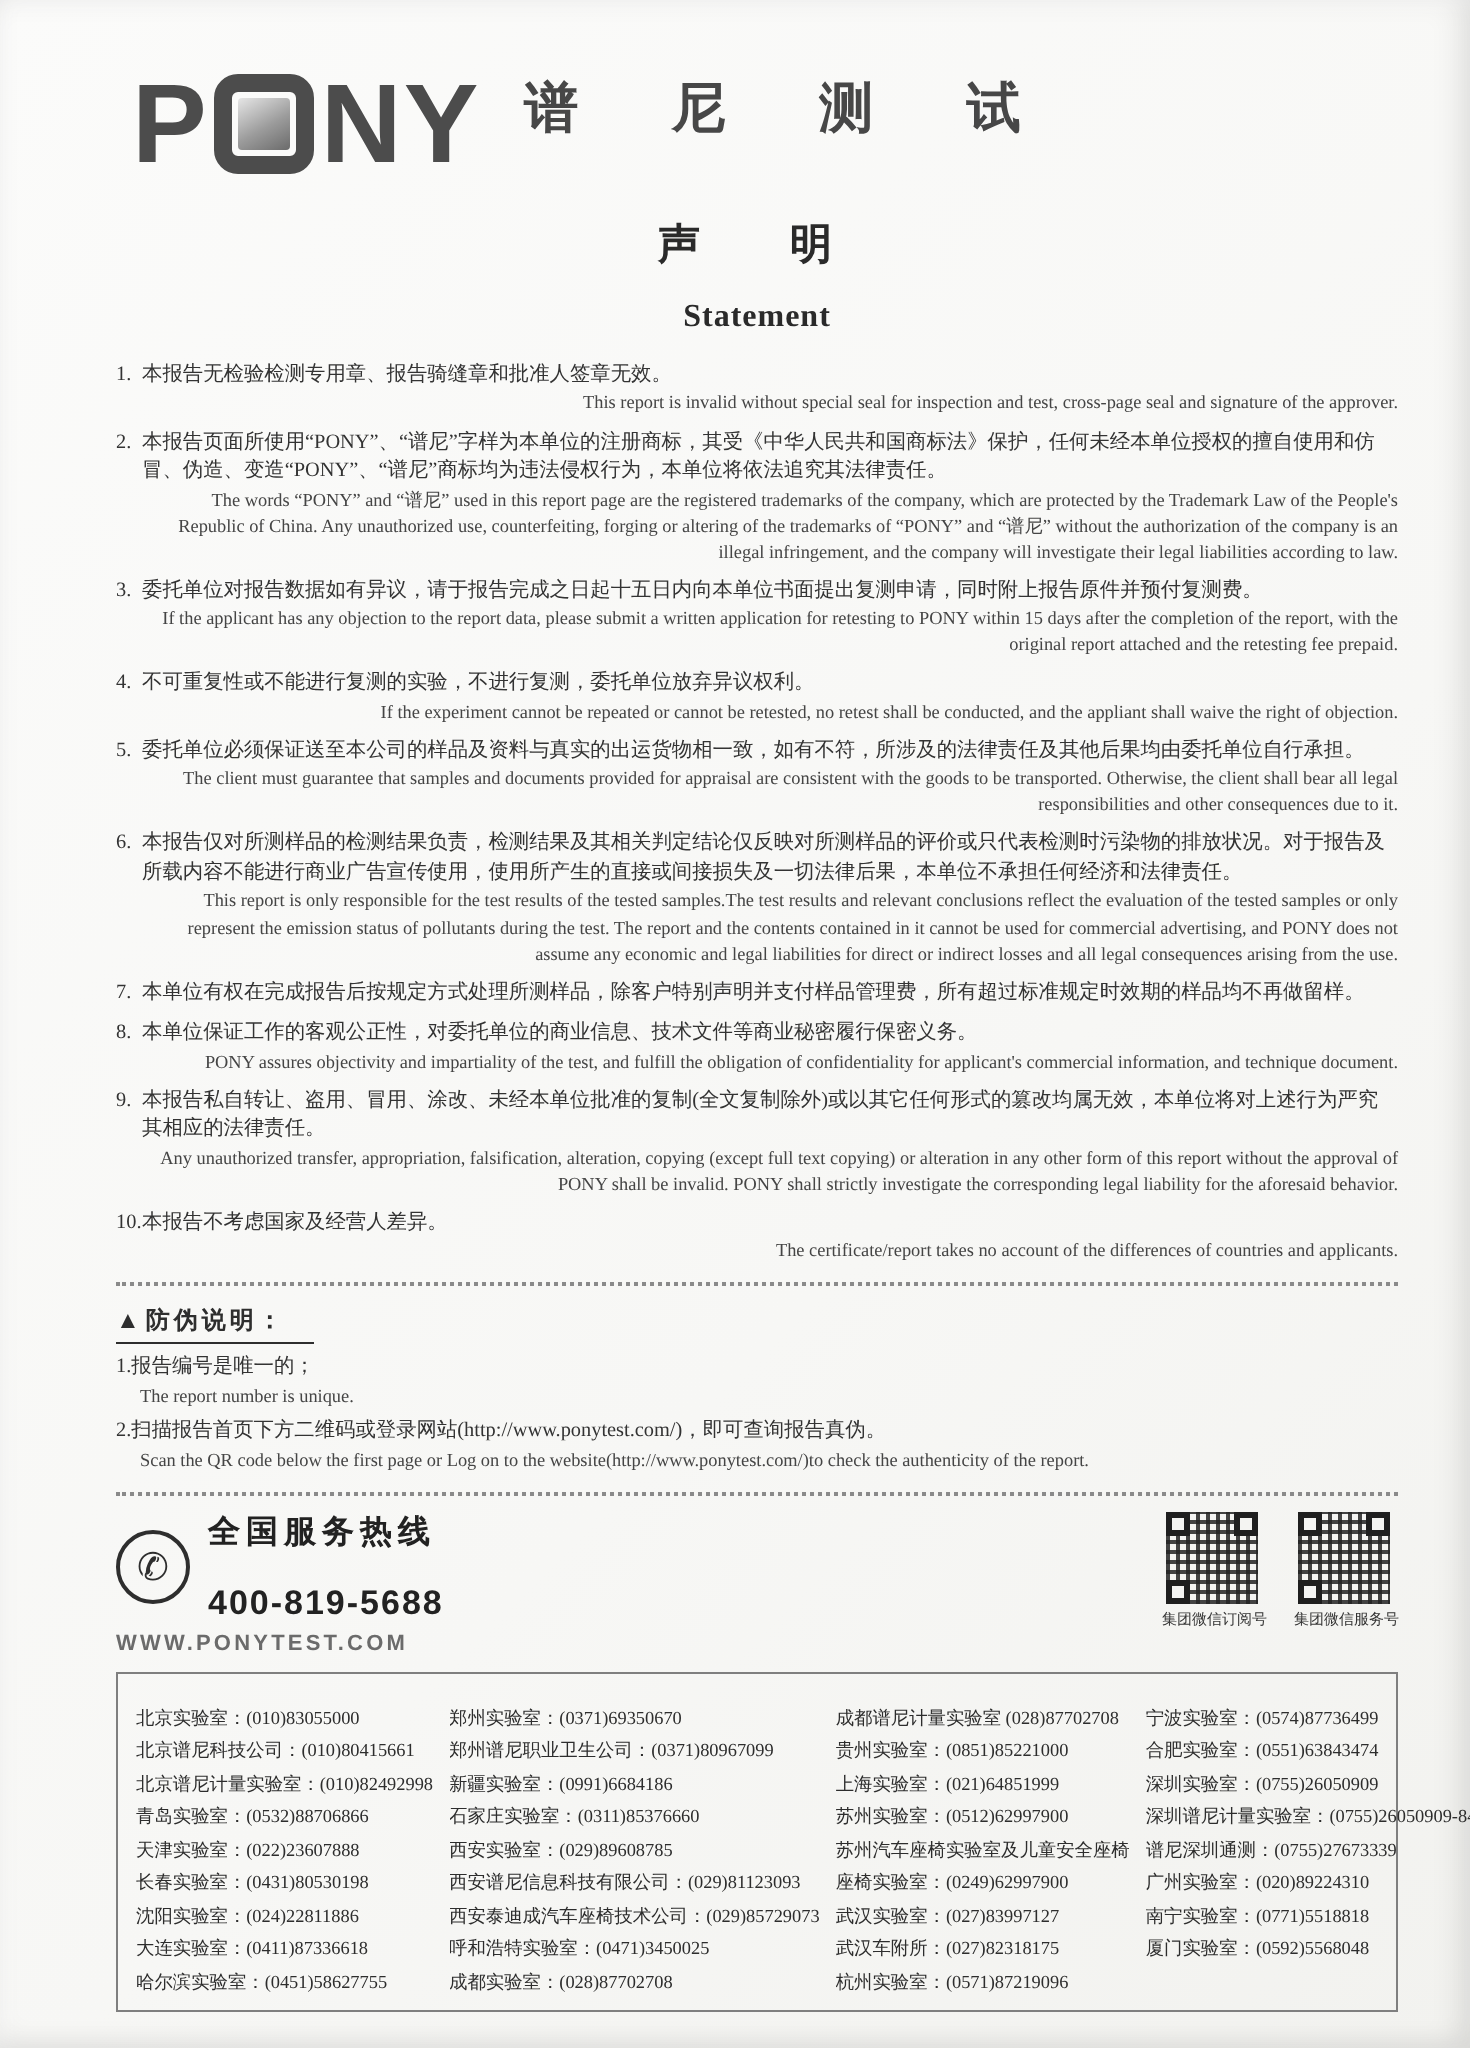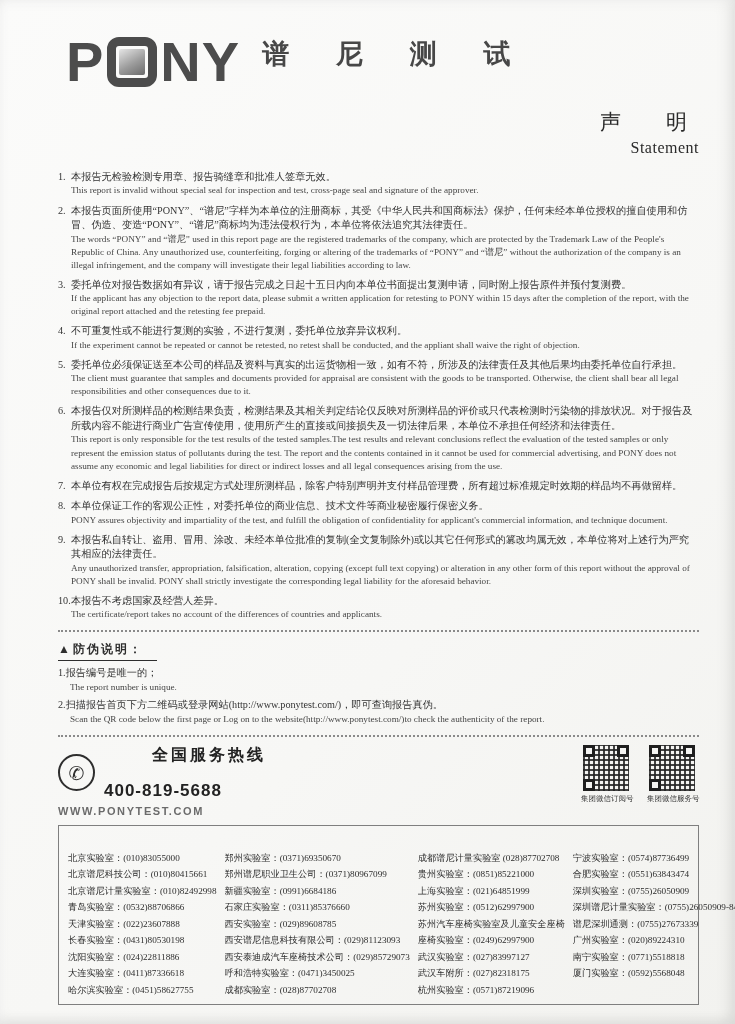--- a/index.html
+++ b/index.html
@@ -13,54 +13,54 @@
   
   .logo-row{display:flex;align-items:flex-start;gap:22px;margin-left:8px;}
   .logo-latin{display:flex;align-items:center;}
   .logo-letter{font-family:"Liberation Sans",sans-serif;font-weight:bold;font-size:56px;line-height:52px;color:#4c4c4c;letter-spacing:1px;}
   .logo-O{position:relative;width:32px;height:32px;border:9px solid #4c4c4c;border-radius:12px;margin:0 3px;background:#fbfbfa;}
   .o-fill{position:absolute;inset:3px;background:linear-gradient(150deg,#e6e6e6 0%,#9c9c9c 55%,#6b6b6b 100%);border-radius:2px;}
   .logo-cjk{padding-top:2px;}
   .logo-cn{font-size:27px;font-weight:600;letter-spacing:20px;color:#474747;white-space:nowrap;line-height:1.2;}
   .logo-sub{font-size:13.5px;color:#4f4f4f;letter-spacing:.4px;margin-top:0;}
   
-  .title-block{text-align:right;margin-top:20px;}
+  .title-block{text-align:center;margin-top:20px;font-weight:bold;}
   .title-cn{font-size:21px;letter-spacing:12px;color:#2a2a2a;}
-  .title-en{font-size:16px;color:#2a2a2a;margin-top:3px;letter-spacing:.5px;}
+  .title-en{font-size:16px;color:#2a2a2a;margin-top:14px;letter-spacing:.5px;}
   
   .statements{margin-top:13px;}
   .stmt{margin-bottom:6px;}
   .stmt .zh{position:relative;padding-left:13px;font-size:10.2px;line-height:1.42;color:#333;}
   .stmt .zh .num{position:absolute;left:0;top:0;}
-  .stmt .en{padding-left:13px;font-size:9.2px;line-height:1.42;color:#454545;}
+  .stmt .en{padding-left:13px;font-size:9.2px;line-height:1.42;color:#454545;text-align:right;}
   
   .sep{border-top:2px dotted #8a8a8a;margin:9px 0 7px;}
   
   .antifake-heading{display:inline-block;font-size:12px;font-weight:bold;color:#2e2e2e;border-bottom:1.5px solid #2e2e2e;padding:0 14px 2px 0;letter-spacing:2px;margin:2px 0 5px;}
   .antifake-heading .tri{margin-right:1px;}
   .af{margin-bottom:5px;}
   .af .zh{font-size:10.2px;line-height:1.4;color:#333;}
   .af .en{font-size:9.2px;line-height:1.4;color:#454545;padding-left:12px;}
   
   .footer-row{display:flex;justify-content:space-between;align-items:flex-start;margin-top:8px;}
   .hotline-top{display:flex;align-items:center;gap:9px;}
   .phone-circle{width:33px;height:33px;border:2.5px solid #2e2e2e;border-radius:50%;display:flex;align-items:center;justify-content:center;font-size:19px;color:#2e2e2e;font-family:"DejaVu Sans",sans-serif;}
-  .hotline-label{font-family:"Liberation Sans",sans-serif;font-size:16px;font-weight:bold;letter-spacing:3px;color:#222;margin-left:48px;}
+  .hotline-label{font-family:"Liberation Sans",sans-serif;font-size:16px;font-weight:bold;letter-spacing:3px;color:#222;}
   .hotline-number{font-family:"Liberation Sans",sans-serif;font-size:17px;font-weight:bold;letter-spacing:1px;color:#222;margin-top:15px;}
   .website{font-family:"Liberation Sans",sans-serif;font-size:11px;font-weight:bold;color:#6b6b6b;letter-spacing:1.6px;margin-top:4px;}
   .qr-group{display:flex;gap:16px;margin-right:2px;}
   .qr-item{width:50px;}
   .qr{position:relative;width:46px;height:46px;margin:0 auto;
       background:repeating-linear-gradient(0deg, rgba(35,35,35,.85) 0 2px, transparent 2px 5px),
                  repeating-linear-gradient(90deg, rgba(35,35,35,.85) 0 2px, #f4f4f2 2px 5px);}
   .qr .f{position:absolute;width:12px;height:12px;border:3px solid #1f1f1f;background:#f4f4f2;box-sizing:border-box;}
   .qr .tl{top:0;left:0}.qr .tr{top:0;right:0}.qr .bl{bottom:0;left:0}
   .qr-label{font-size:7.5px;text-align:center;margin-top:3px;color:#333;white-space:nowrap;font-family:Liberation Serif, serif;}
   
-  .labs{margin-top:8px;border:1.5px solid #7f7f7f;padding:24px 5px 6px 9px;display:grid;grid-template-columns:1fr 1.14fr 1.1fr 1.02fr;column-gap:8px;}
+  .labs{margin-top:8px;border:1.5px solid #7f7f7f;padding:14px 5px 6px 9px;display:grid;grid-template-columns:1fr 1.14fr 1.1fr 1.02fr;column-gap:8px;}
   .lab-cell{font-size:9.2px;line-height:16.5px;white-space:nowrap;overflow:hidden;color:#2d2d2d;}
 </style>
 </head>
 <body>
 
 <div class="page">
 
   <header class="logo-row">
     <div class="logo-latin">
       <span class="logo-letter">P</span>

